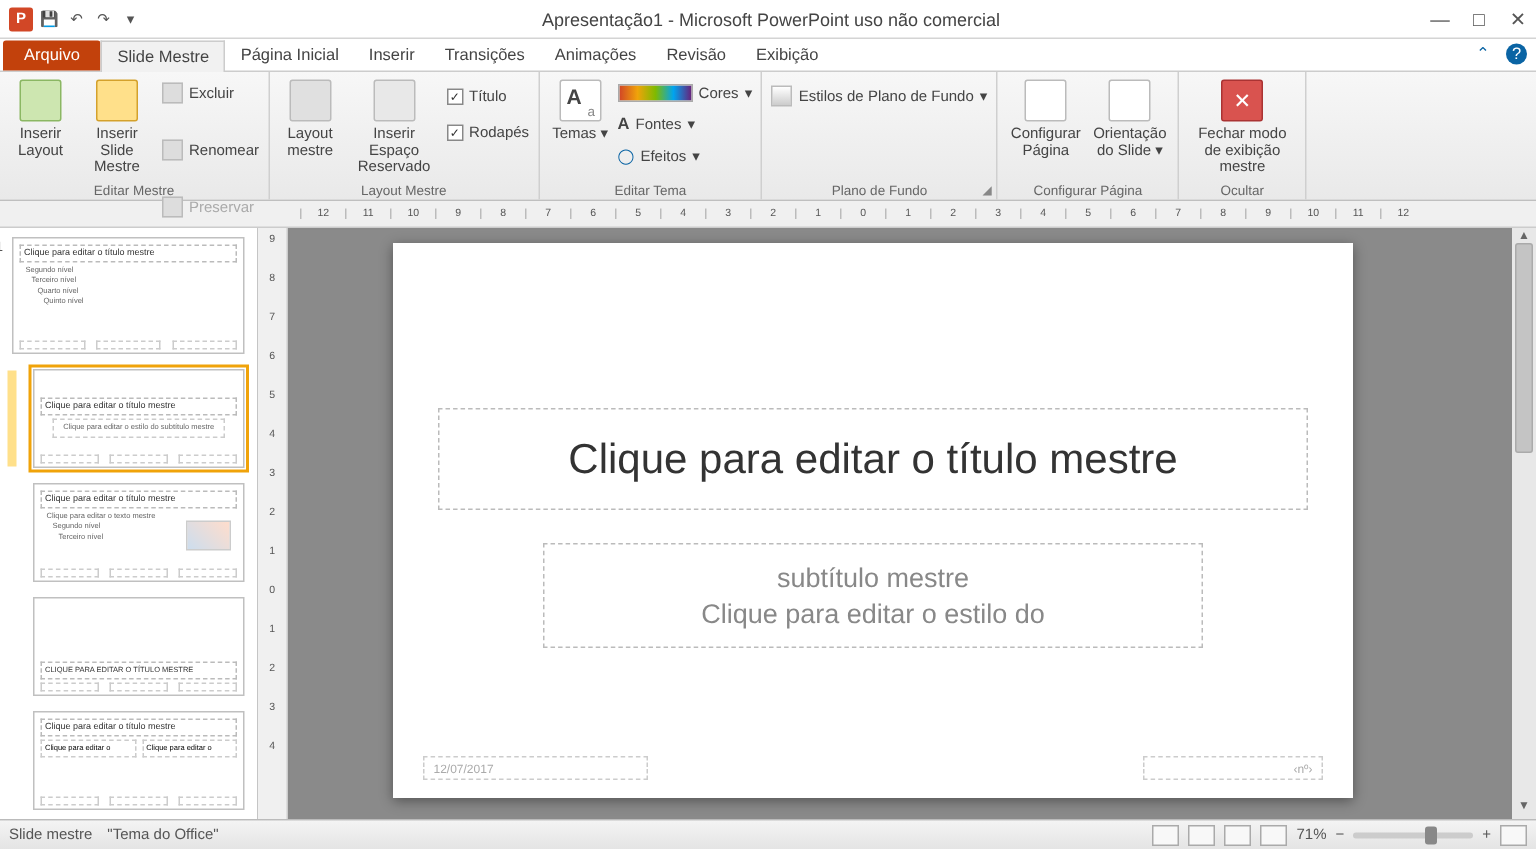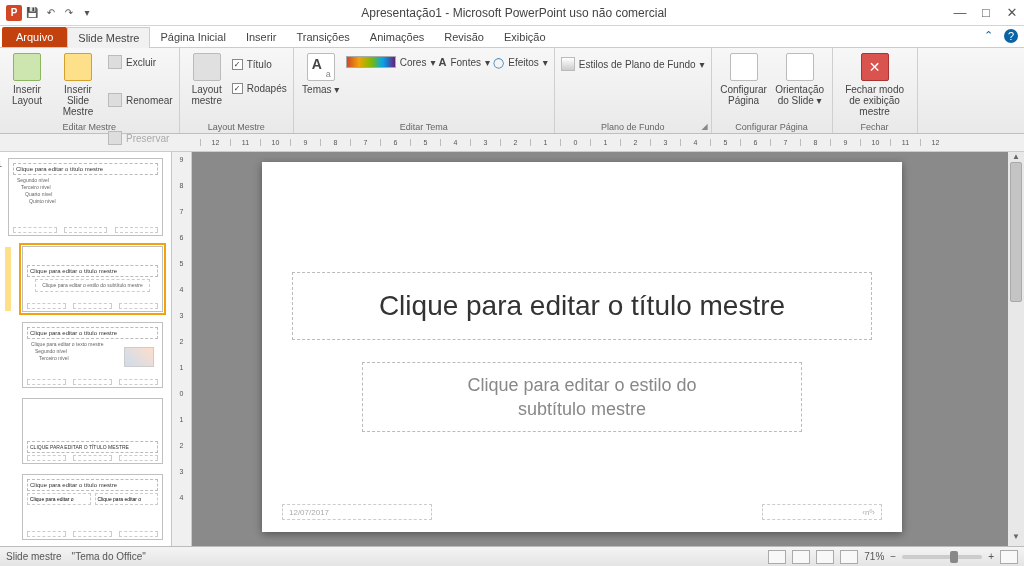--- a/index.html
+++ b/index.html
@@ -141,20 +141,24 @@
     </div>
     <div class="glabel">Editar Mestre</div>
   </div>
 
   <div class="group">
     <div class="row">
       <div class="bigbtn" style="width:42px">
         <div class="ic" style="background:#e0e0e0;border-color:#bbb"></div>
         <div class="lbl">Layout mestre</div>
       </div>
+      <div class="bigbtn" style="width:62px">
+        <div class="ic" style="background:#e8e8e8;border-color:#bbb"></div>
+        <div class="lbl">Inserir Espaço Reservado</div>
+      </div>
       <div style="display:flex;flex-direction:column;gap:6px;padding-top:4px">
         <div class="smallbtn">
             <span class="chk">✓</span>
             <span>Título</span>
           </div>
         <div class="smallbtn">
             <span class="chk">✓</span>
             <span>Rodapés</span>
           </div>
       </div>
@@ -164,21 +168,21 @@
 
   <div class="group">
     <div class="row">
       <div class="bigbtn" style="width:42px">
         <div class="ic" style="background:#fff;border-color:#bbb;position:relative">
           <span style="position:absolute;left:4px;top:2px;font-size:14px;font-weight:bold;color:#444">A</span>
             <span style="position:absolute;right:3px;bottom:1px;font-size:9px;color:#888">a</span>
         </div>
         <div class="lbl"><span>Temas</span> ▾</div>
       </div>
-      <div style="display:flex;flex-direction:row;gap:3px;padding-top:2px">
+      <div style="display:flex;flex-direction:column;gap:3px;padding-top:2px">
         <div class="smallbtn">
             <div class="colorstrip"></div>
             <span>Cores</span> 
             <span>▾</span>
           </div>
         <div class="smallbtn">
             <span style="font-weight:bold;font-size:11px">A</span>
             <span>Fontes</span> 
             <span>▾</span>
           </div>
@@ -216,21 +220,21 @@
       </div>
     </div>
     <div class="glabel">Configurar Página</div>
   </div>
 
   <div class="group">
     <div class="bigbtn" style="width:72px">
       <div class="ic" style="background:#d9534f;border-color:#a33;display:flex;align-items:center;justify-content:center;color:#fff;font-size:14px">✕</div>
       <div class="lbl">Fechar modo de exibição mestre</div>
     </div>
-    <div class="glabel">Fechar</div>
+    <div class="glabel">Ocultar</div>
   </div>
 </div>
 
 <div class="hruler">
     <span>12</span>
     <span>11</span>
     <span>10</span>
     <span>9</span>
     <span>8</span>
     <span>7</span>
@@ -331,22 +335,22 @@
       <span>1</span>
       <span>2</span>
       <span>3</span>
       <span>4</span>
     </div>
 
   <div class="canvas">
     <div class="slide">
       <div class="ph ph-title">Clique para editar o título mestre</div>
       <div class="ph ph-sub">
+        <span>subtítulo mestre</span>
         <span>Clique para editar o estilo do</span>
-        <span>subtítulo mestre</span>
       </div>
       <div class="ph-foot ph-date">12/07/2017</div>
       <div class="ph-foot ph-num">‹nº›</div>
     </div>
     <div class="vscroll">
       <div class="arr up">▲</div>
       <div class="vthumb"></div>
       <div class="arr dn">▼</div>
     </div>
   </div>

